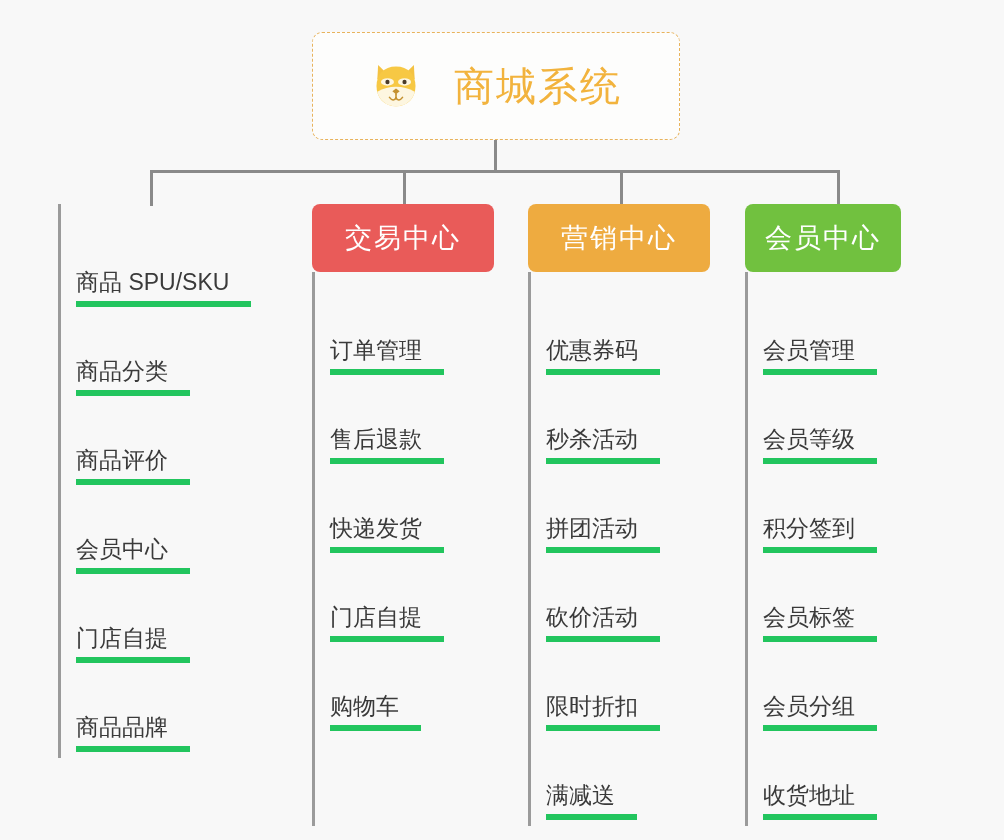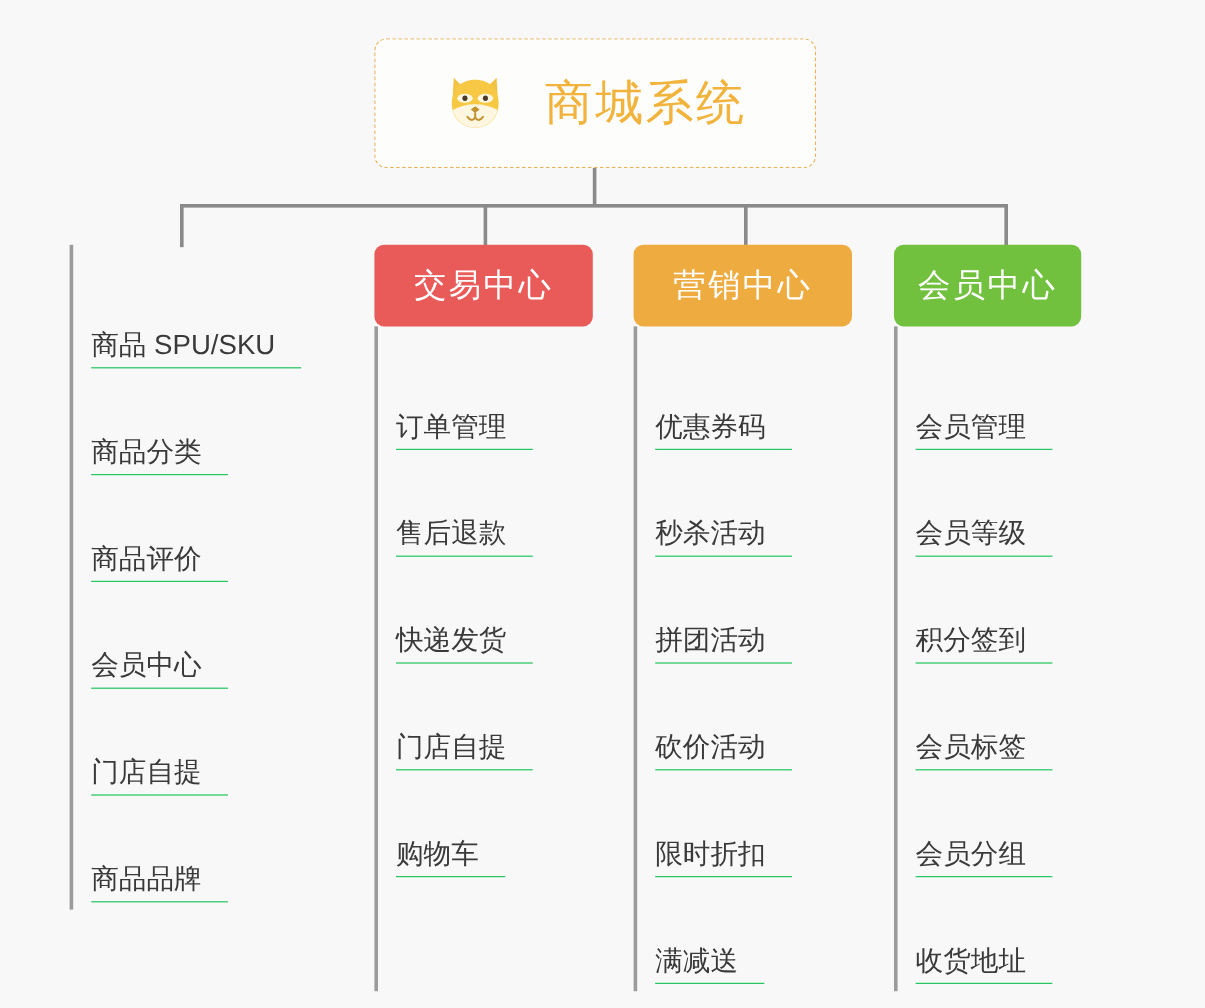--- a/index.html
+++ b/index.html
@@ -97,21 +97,21 @@
     align-items: flex-end;
     padding-left: 40px;
     padding-bottom: 6px;
   }
   .leaf-label {
     font-size: 23px;
     color: #3a3a3a;
     line-height: 1.1;
     white-space: nowrap;
     padding-bottom: 6px;
-    border-bottom: 1px solid #22c55e;
+    border-bottom: 6px solid #22c55e;
     padding-right: 22px;
     margin-left: -22px;
   }
 </style>
 </head>
 <body>
 
 <div id="chart">
 
   <div class="root-node">

